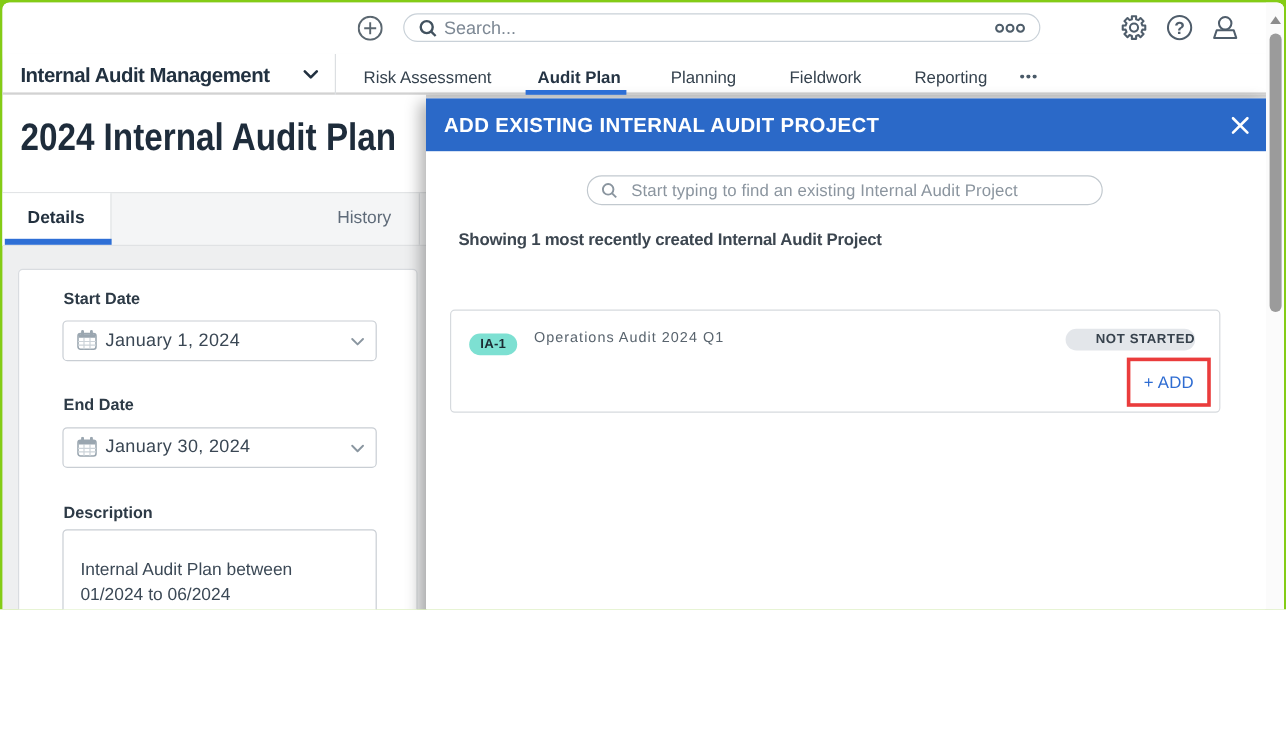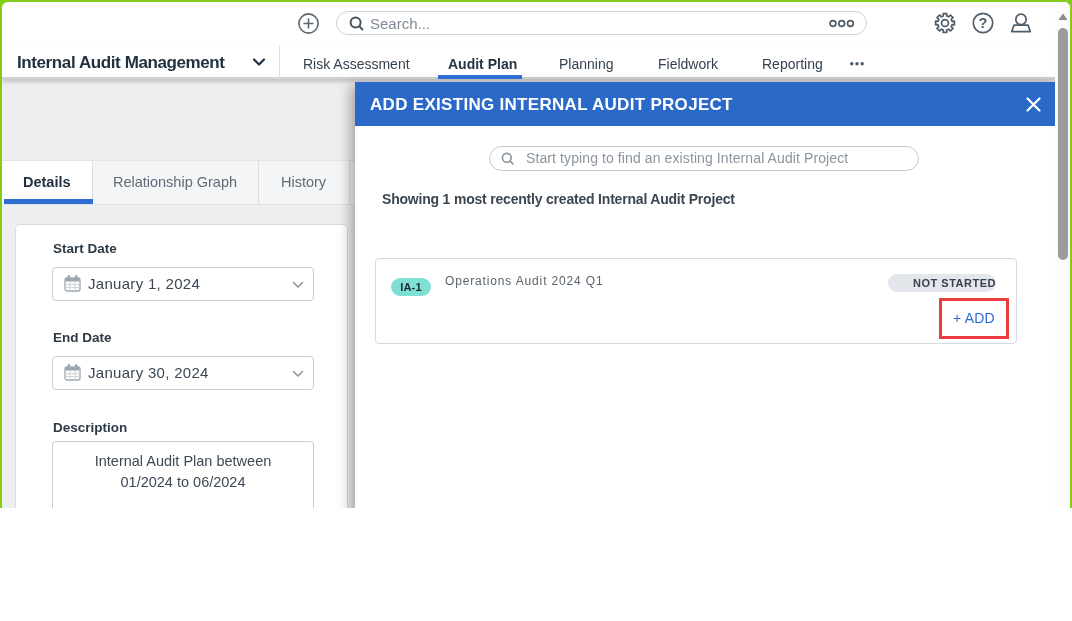--- a/index.html
+++ b/index.html
@@ -20,25 +20,25 @@
 
 #hblock{left:0;top:77px;width:353px;height:80.5px;background:#fff;}
 #h1{left:15px;top:17px;font-size:32px;font-weight:bold;color:#1e2c3b;white-space:nowrap;transform-origin:left top;transform:scaleX(.866);}
 #tabstrip{left:0;top:157.5px;width:353px;height:45px;background:#f4f5f6;border-top:1px solid #e2e4e6;border-bottom:1px solid #e0e2e4;}
 .tab{top:0;height:43px;line-height:43px;text-align:center;font-size:14.5px;color:#5f6b79;}
 #tab1{left:0;width:90.5px;background:#fff;border-right:1px solid #dcdfe2;font-weight:bold;color:#22303e;}
 #tab1blue{left:1.5px;top:196.5px;width:89px;height:5px;background:#2e6fd6;z-index:2;}
 #tab2{left:90.5px;width:166px;border-right:1px solid #dcdfe2;}
 #tab3{left:256.5px;width:91px;border-right:1px solid #dcdfe2;}
 
-#card{left:13px;top:222px;width:333px;height:378px;background:#fff;border:1px solid #d9dce0;border-radius:4px;text-align:center;}
+#card{left:13px;top:222px;width:333px;height:378px;background:#fff;border:1px solid #d9dce0;border-radius:4px;}
 .flabel{left:37px;font-size:13.5px;font-weight:bold;color:#2d3a46;}
 .finput{left:36px;width:262px;height:34px;background:#fff;border:1px solid #c9ced4;border-radius:4px;}
 .fival{left:72px;font-size:15px;color:#3a4754;letter-spacing:.3px;}
-#textarea{left:36px;top:216px;width:262px;height:124px;background:#fff;border:1px solid #c9ced4;border-radius:4px;font-size:14.5px;color:#3c4956;line-height:21px;padding:9px 14px;}
+#textarea{left:36px;top:216px;width:262px;height:124px;background:#fff;border:1px solid #c9ced4;border-radius:4px;font-size:14.5px;color:#3c4956;line-height:21px;padding:23px 14px;}
 
 #modal{left:353px;top:80px;width:700px;height:537px;background:#fff;box-shadow:-5px 3px 12px rgba(0,0,0,.3);}
 #mhead{left:0;top:0;width:700px;height:44px;background:#2b69c8;}
 #mtitle{left:15px;top:12.5px;font-size:17px;font-weight:bold;color:#fff;letter-spacing:.3px;}
 #msearch{left:134px;top:64px;width:430px;height:25px;border:1.5px solid #c2c9cf;border-radius:13px;background:#fff;}
 #msearchtxt{left:171px;top:67.5px;font-size:14px;color:#8b959f;letter-spacing:.1px;}
 #mline1{left:27px;top:108.5px;font-size:14px;font-weight:bold;color:#3c4650;letter-spacing:-.2px;}
 #mline2{left:27px;top:129px;font-size:14px;color:#49535e;}
 #pcard{left:20px;top:176px;width:642px;height:86px;background:#fff;border:1px solid #d6dade;border-radius:4px;}
 #iabadge{left:15px;top:19px;width:40px;height:18px;background:#7de0d2;border-radius:9px;text-align:center;line-height:18px;font-size:11px;font-weight:bold;color:#1c2b33;letter-spacing:.2px;}
@@ -96,23 +96,25 @@
     <div class="abs navitem" style="left:656px;">Fieldwork</div>
     <div class="abs navitem" style="left:760px;">Reporting</div>
     <svg class="abs" style="left:848px;top:17px" width="15" height="4" viewBox="0 0 15 4" fill="#4a5a68">
       <circle cx="1.8" cy="1.8" r="1.7"></circle>
           <circle cx="7" cy="1.8" r="1.7"></circle>
           <circle cx="12.2" cy="1.8" r="1.7"></circle>
     </svg>
   </div>
   <div class="abs" id="underline"></div>
 
+  <div class="abs" id="hblock">
+        <div class="abs" id="h1">2024 Internal Audit Plan</div>
+      </div>
   <div class="abs" id="tabstrip">
     <div class="abs tab" id="tab1">Details</div>
-    <div class="abs tab" id="tab2">Relationship Graph</div>
     <div class="abs tab" id="tab3">History</div>
   </div>
   <div class="abs" id="tab1blue"></div>
 
   <div class="abs" id="card">
     <div class="abs flabel" style="top:16px;">Start Date</div>
     <div class="abs finput" style="top:42px;"></div>
     <svg class="abs" style="left:48px;top:50px" width="17" height="17" viewBox="0 0 17 17" fill="none">
       <rect x="1" y="3" width="15" height="13" rx="2" fill="#fff" stroke="#9aa6b0" stroke-width="1.3"></rect>
       <path d="M1 9.6 H16 M1 12.6 H16 M6 6.5 V16 M11 6.5 V16" stroke="#ccd3d9" stroke-width="1"></path>

